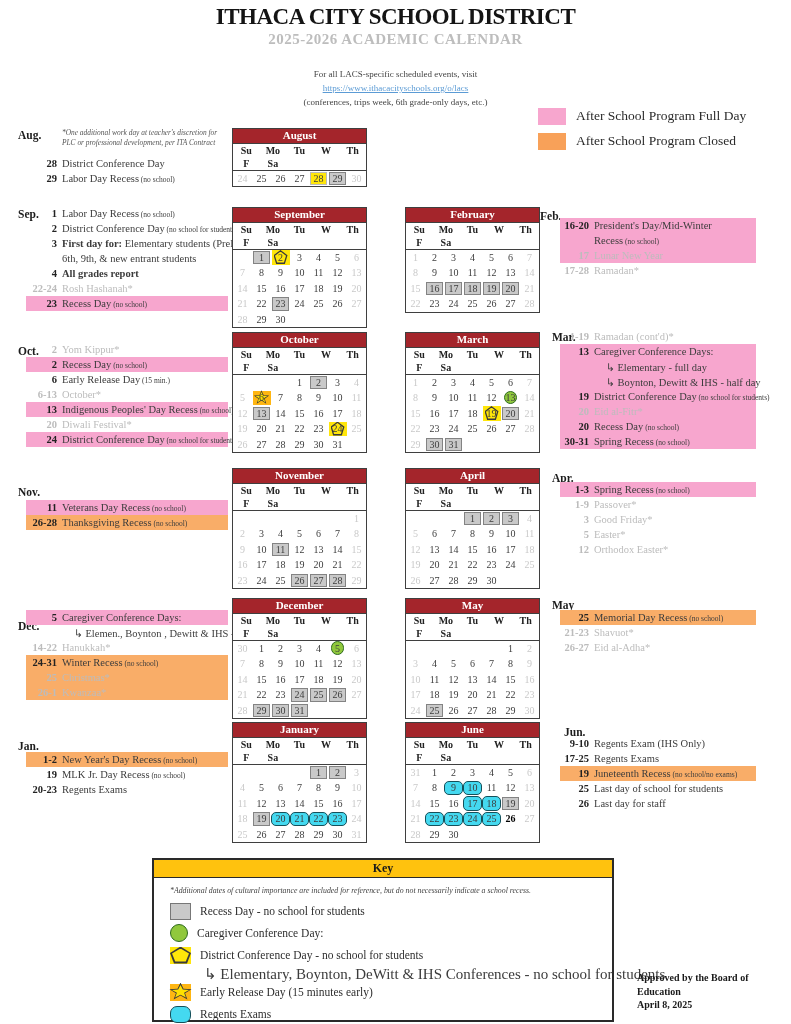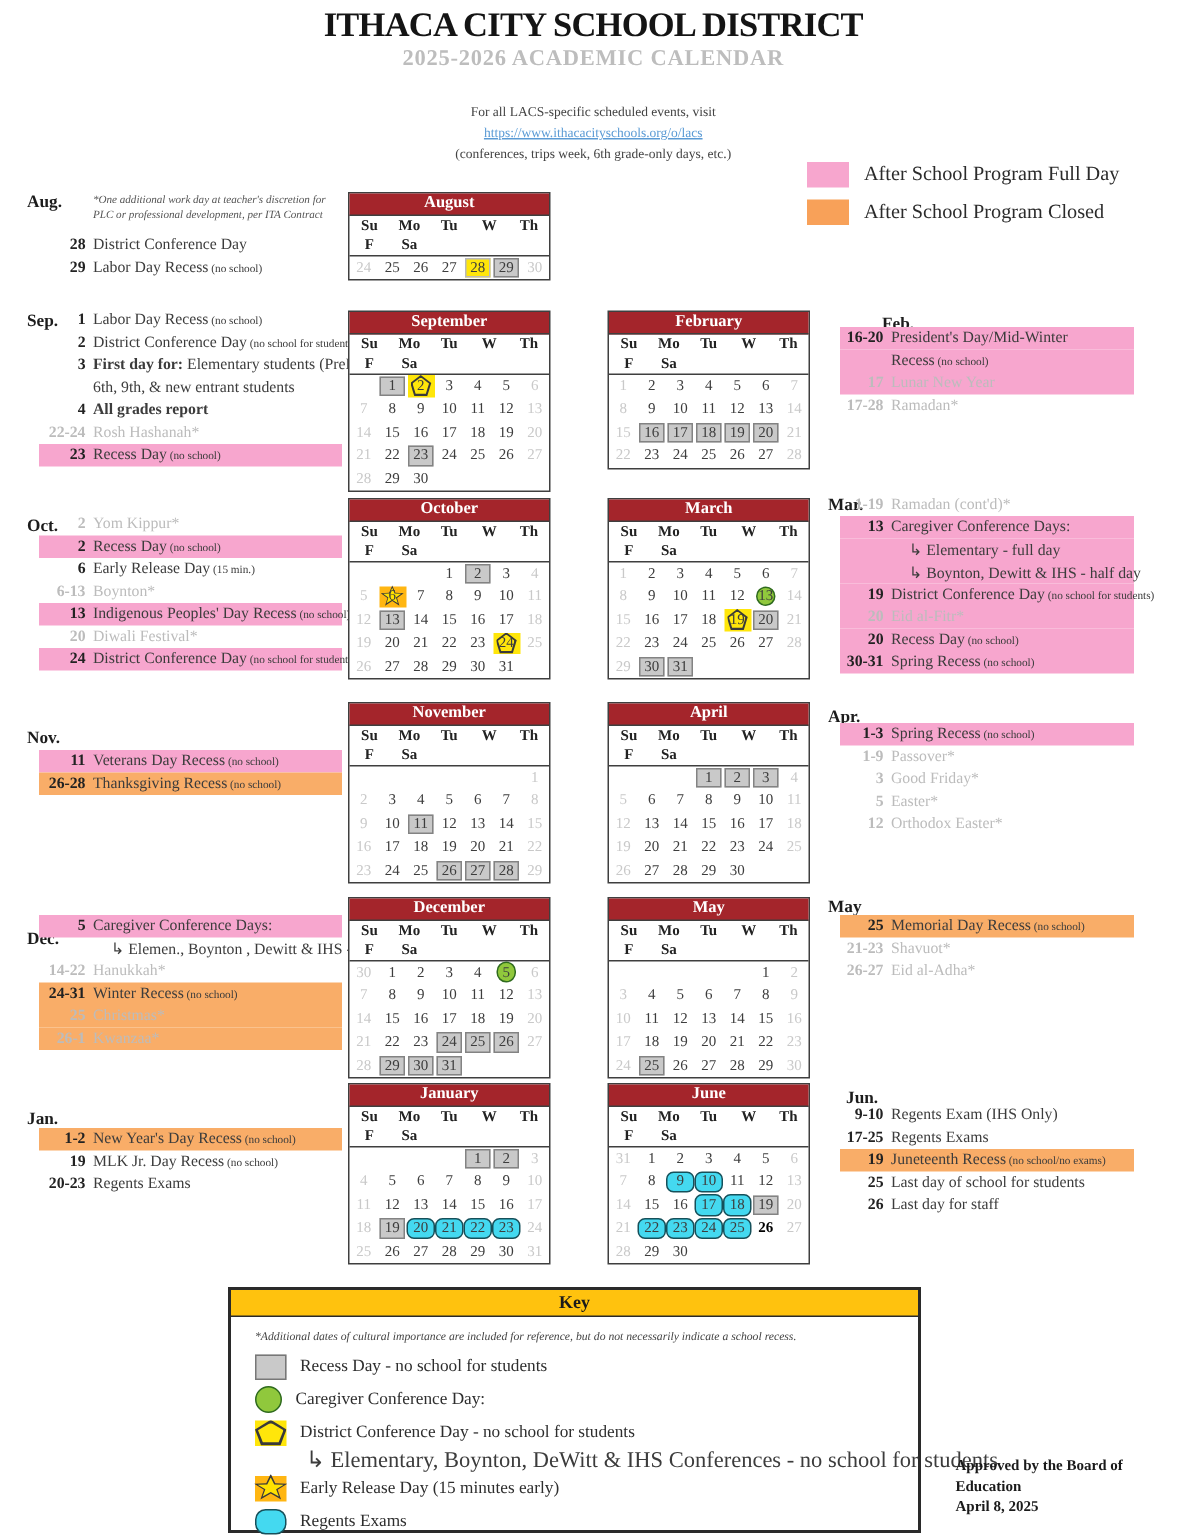--- a/index.html
+++ b/index.html
@@ -51,21 +51,21 @@
   #cal-august{left:232px;top:128px;} #cal-september{left:232px;top:207px;}
   #cal-february{left:405px;top:207px;} #cal-october{left:232px;top:332px;}
   #cal-march{left:405px;top:332px;} #cal-november{left:232px;top:468px;}
   #cal-april{left:405px;top:468px;} #cal-december{left:232px;top:598px;}
   #cal-may{left:405px;top:598px;} #cal-january{left:232px;top:722px;}
   #cal-june{left:405px;top:722px;}
   
   .sec-label{position:absolute;font-weight:bold;font-size:11.5px;color:#1c1c1c;}
   #lbl-aug{left:18px;top:129px;} #lbl-sep{left:18px;top:208px;} #lbl-oct{left:18px;top:345px;}
   #lbl-nov{left:18px;top:486px;} #lbl-dec{left:18px;top:599px;margin-top:21px;} #lbl-jan{left:18px;top:740px;}
-  #lbl-feb{left:564px;top:210px;padding-left:24px;} #lbl-mar{left:552px;top:331px;} #lbl-apr{left:552px;top:472px;}
+  #lbl-feb{left:540px;top:210px;} #lbl-mar{left:552px;top:331px;} #lbl-apr{left:552px;top:472px;}
   #lbl-may{left:552px;top:599px;} #lbl-jun{left:564px;top:726px;}
   #aug-note{position:absolute;left:62px;top:128px;width:168px;font-size:7.4px;font-style:italic;
             color:#555;line-height:1.4;}
   .notes{position:absolute;}
   .notes.left{left:26px;width:202px;}
   .notes.right{left:560px;width:196px;}
   #notes-aug{top:156px;} #notes-sep{top:206px;} #notes-oct{top:342px;}
   #notes-nov{top:500px;} #notes-dec{top:610px;} #notes-jan{top:752px;}
   #notes-feb{top:218px;} #notes-mar{top:329px;} #notes-apr{top:482px;}
   #notes-may{top:610px;} #notes-jun{top:736px;}
@@ -188,21 +188,21 @@
       <div class="note-line bg-pink">
         <span class="nr">2</span>
         <span class="nt">Recess Day<span class="ns"> (no school)</span></span>
       </div>
       <div class="note-line">
         <span class="nr">6</span>
         <span class="nt">Early Release Day<span class="ns"> (15 min.)</span></span>
       </div>
       <div class="note-line">
         <span class="nr mut">6-13</span>
-        <span class="nt mut">Boynton*</span>
+        <span class="nt mut">October*</span>
       </div>
       <div class="note-line bg-pink">
         <span class="nr">13</span>
         <span class="nt">Indigenous Peoples' Day Recess<span class="ns"> (no school)</span></span>
       </div>
       <div class="note-line">
         <span class="nr mut">20</span>
         <span class="nt mut">Diwali Festival*</span>
       </div>
       <div class="note-line bg-pink">

